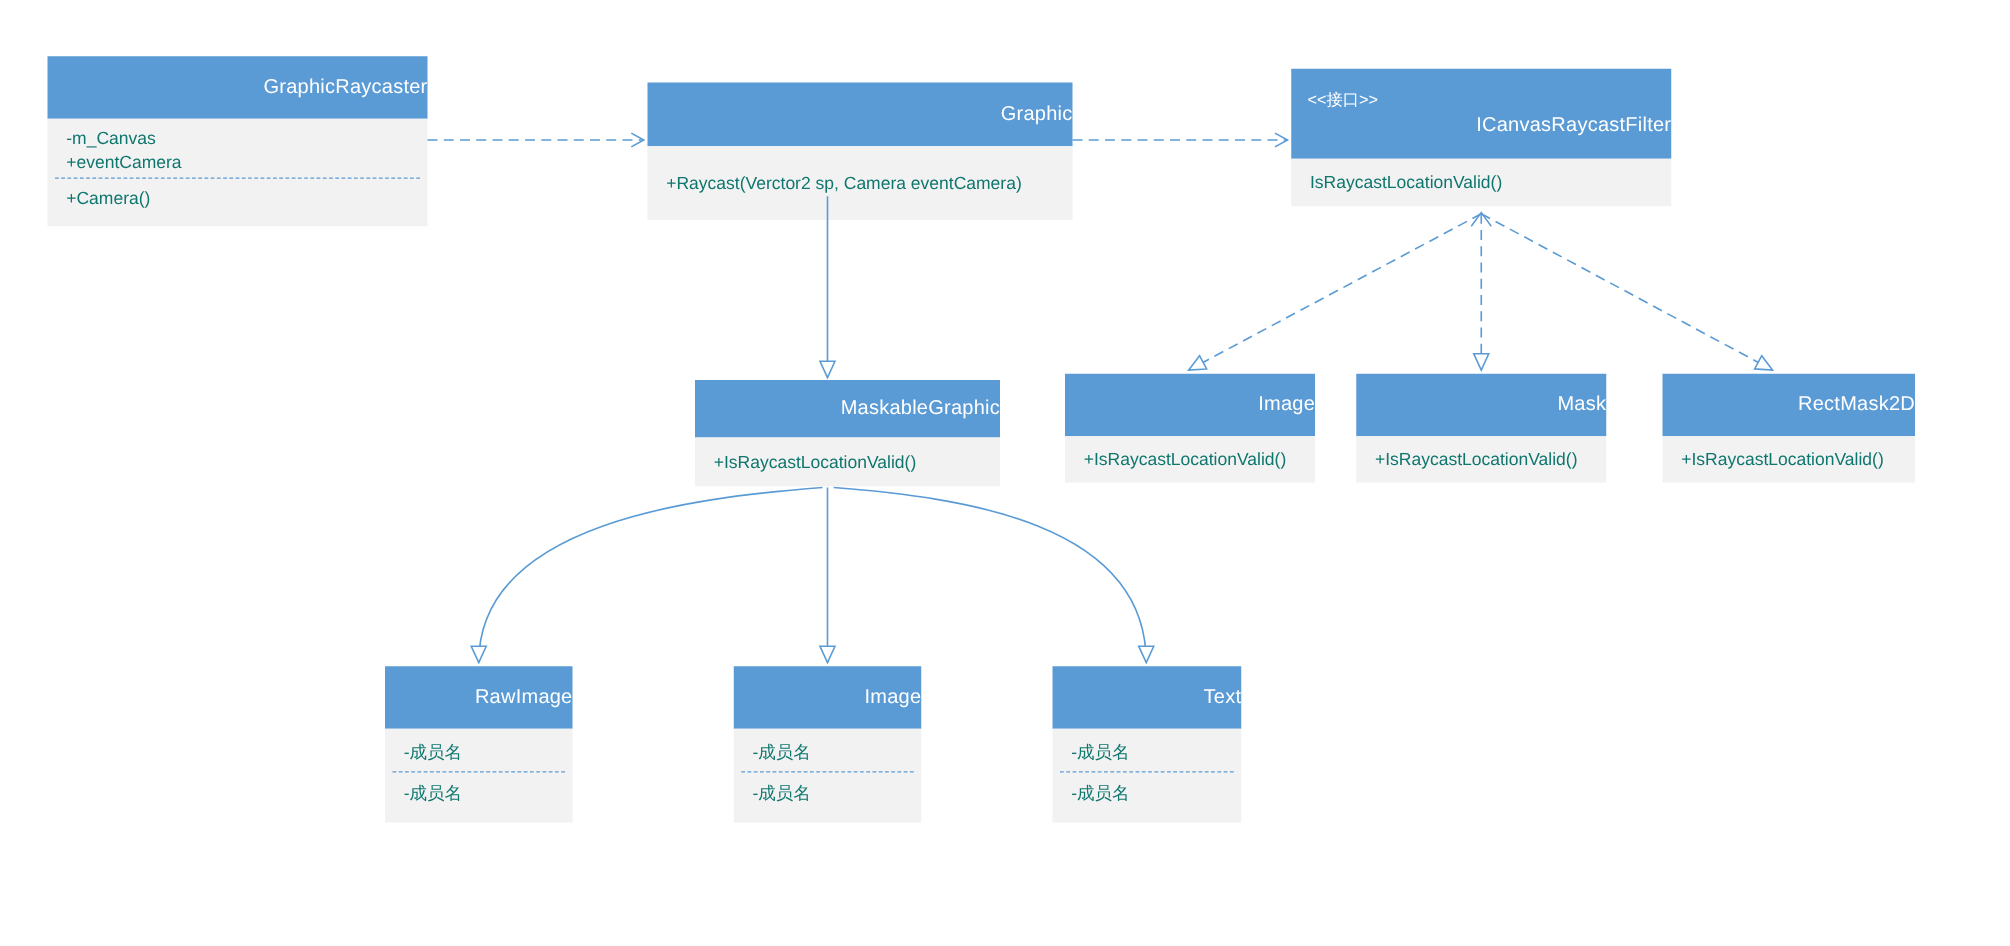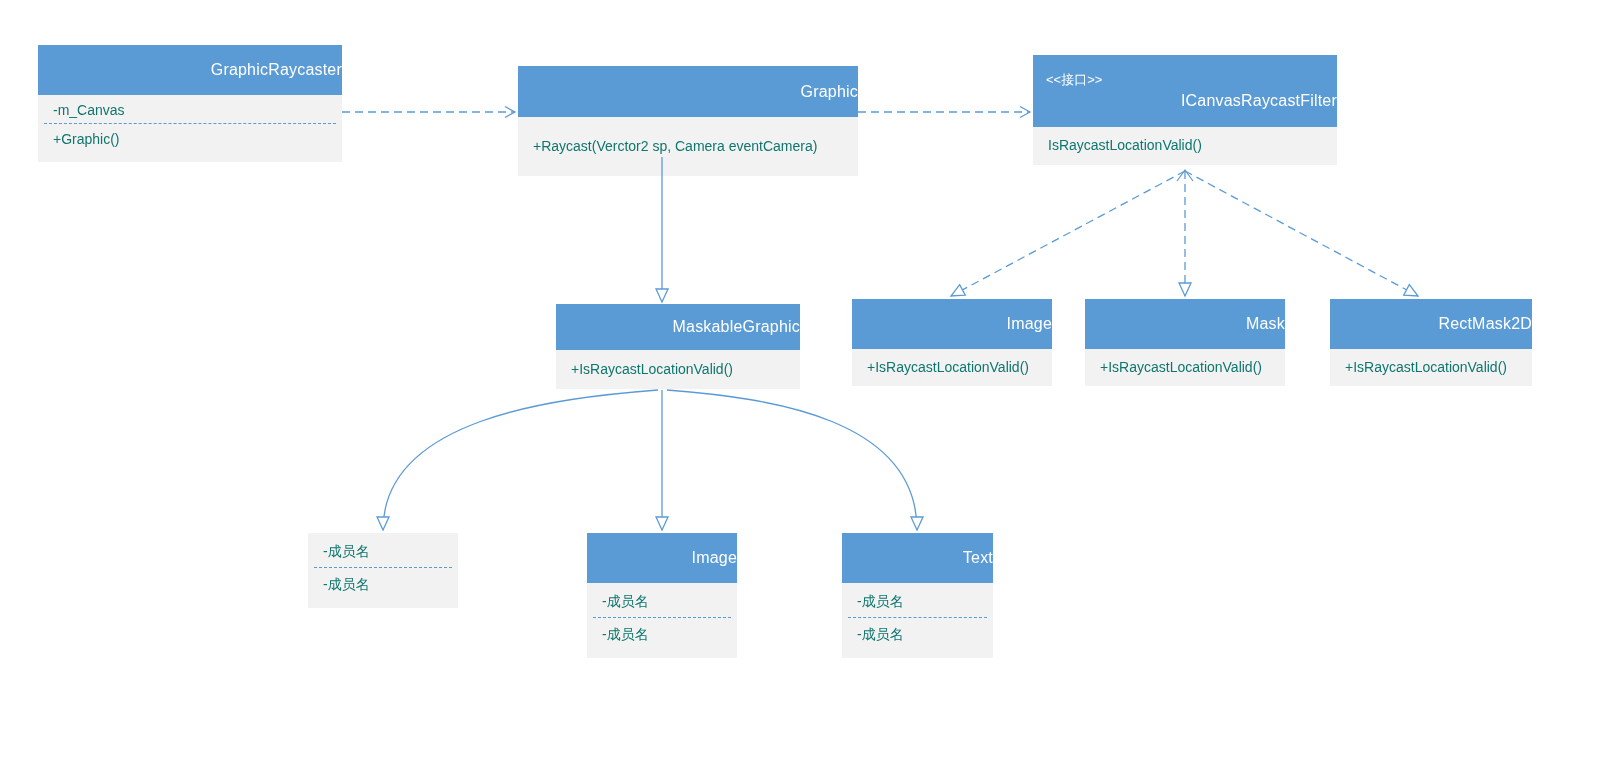--- a/index.html
+++ b/index.html
@@ -27,24 +27,25 @@
 
 <div id="canvas">
 
   <div class="uml-box" style="left:38px;top:45px;width:304px">
     <div class="uml-header" style="height:50px">
       <div class="uml-title">GraphicRaycaster</div>
     </div>
     <div class="uml-body">
       <div class="uml-sec" style="padding:6px 0 3px 0">
         <div class="uml-row">-m_Canvas</div>
+        <div class="uml-row">+eventCamera</div>
       </div>
       <div class="uml-sep"></div>
       <div class="uml-sec" style="padding:6px 0 13px 0">
-        <div class="uml-row">+Graphic()</div>
+        <div class="uml-row">+Camera()</div>
       </div>
     </div>
   </div>
 
   <div class="uml-box" style="left:518px;top:66px;width:340px">
     <div class="uml-header" style="height:51px">
       <div class="uml-title">Graphic</div>
     </div>
     <div class="uml-body">
       <div class="uml-sec" style="padding:20px 0">
@@ -103,20 +104,23 @@
       <div class="uml-title">RectMask2D</div>
     </div>
     <div class="uml-body">
       <div class="uml-sec" style="padding:9px 0">
         <div class="uml-row">+IsRaycastLocationValid()</div>
       </div>
     </div>
   </div>
 
   <div class="uml-box" style="left:308px;top:533px;width:150px">
+    <div class="uml-header" style="height:50px">
+      <div class="uml-title">RawImage</div>
+    </div>
     <div class="uml-body">
       <div class="uml-sec" style="padding:9px 0 6px 0">
         <div class="uml-row">-成员名</div>
       </div>
       <div class="uml-sep"></div>
       <div class="uml-sec" style="padding:7px 0 14px 0">
         <div class="uml-row">-成员名</div>
       </div>
     </div>
   </div>

